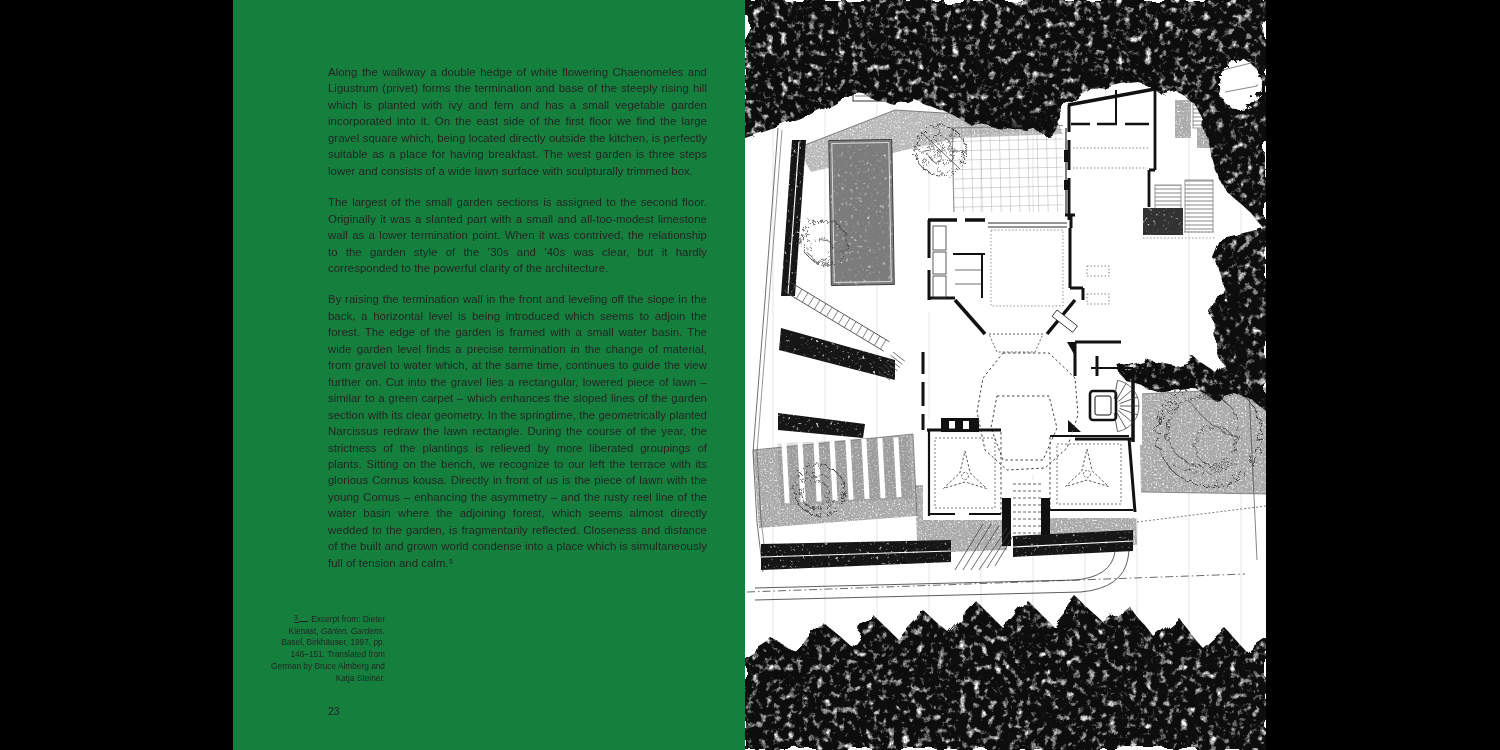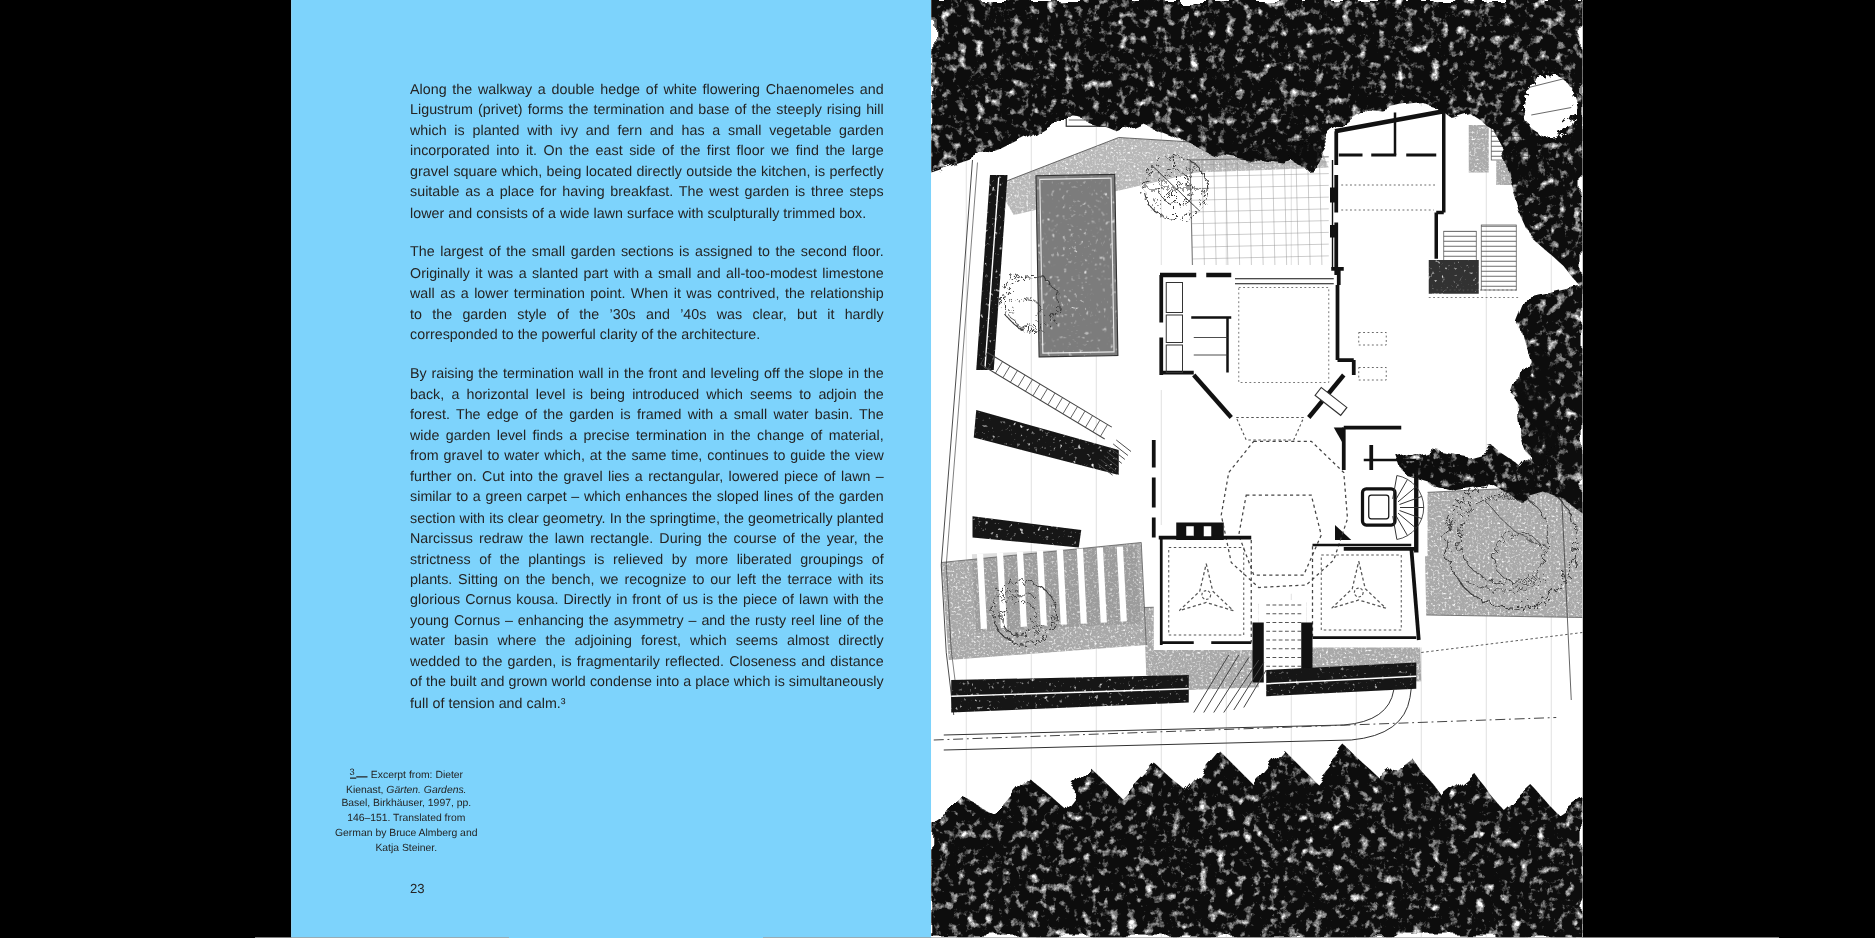--- a/index.html
+++ b/index.html
@@ -1,30 +1,30 @@
 <!DOCTYPE html>
 <html><head>
 <meta charset="utf-8">
 <style>
   html,body{margin:0;padding:0;}
   body{
     width:1500px;height:750px;background:#000;position:relative;overflow:hidden;
     font-family:"Liberation Sans",sans-serif;
   }
   .spread{position:absolute;left:233px;top:0;width:1033px;height:750px;background:#fff;}
-  .page-left{position:absolute;left:0;top:0;width:512px;height:750px;background:#7dd3fc;}
+  .page-left{position:absolute;left:0;top:0;width:512px;height:750px;background:#15803d;}
   .text-col{
     position:absolute;left:95px;top:64px;width:379px;
     font-size:11.4px;line-height:16.45px;color:#242424;text-align:justify;
     letter-spacing:.04px;
   }
   .text-col p{margin:0 0 15px 0;}
   .footnote{
     position:absolute;left:32px;top:612px;width:120px;
-    font-size:8.3px;line-height:11.7px;color:#242424;text-align:center;
+    font-size:8.3px;line-height:11.7px;color:#242424;text-align:right;
   }
   .fn-marker{font-size:7.4px;vertical-align:2px;border-bottom:.8px solid #242424;padding-right:1px;}
   .fn-rule{display:inline-block;width:9px;border-bottom:.8px solid #242424;height:8px;margin-right:3px;}
   .fn-italic{font-style:italic;}
   .pageno{position:absolute;left:95px;top:705px;font-size:10.5px;color:#242424;}
   .page-right{position:absolute;left:512px;top:0;width:521px;height:750px;background:#fff;}
   .page-right svg{display:block;}
 </style>
 </head>
 <body>

